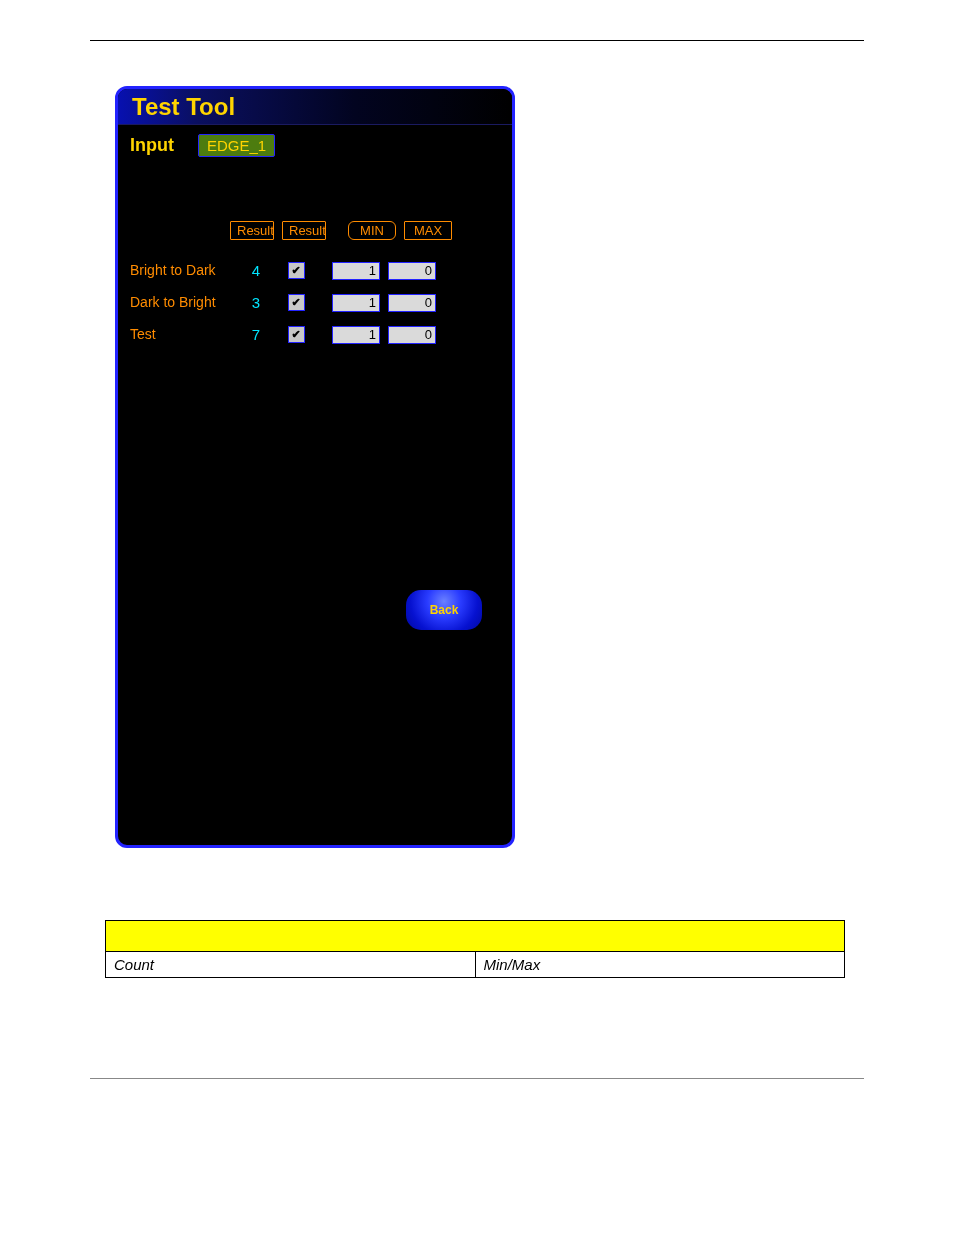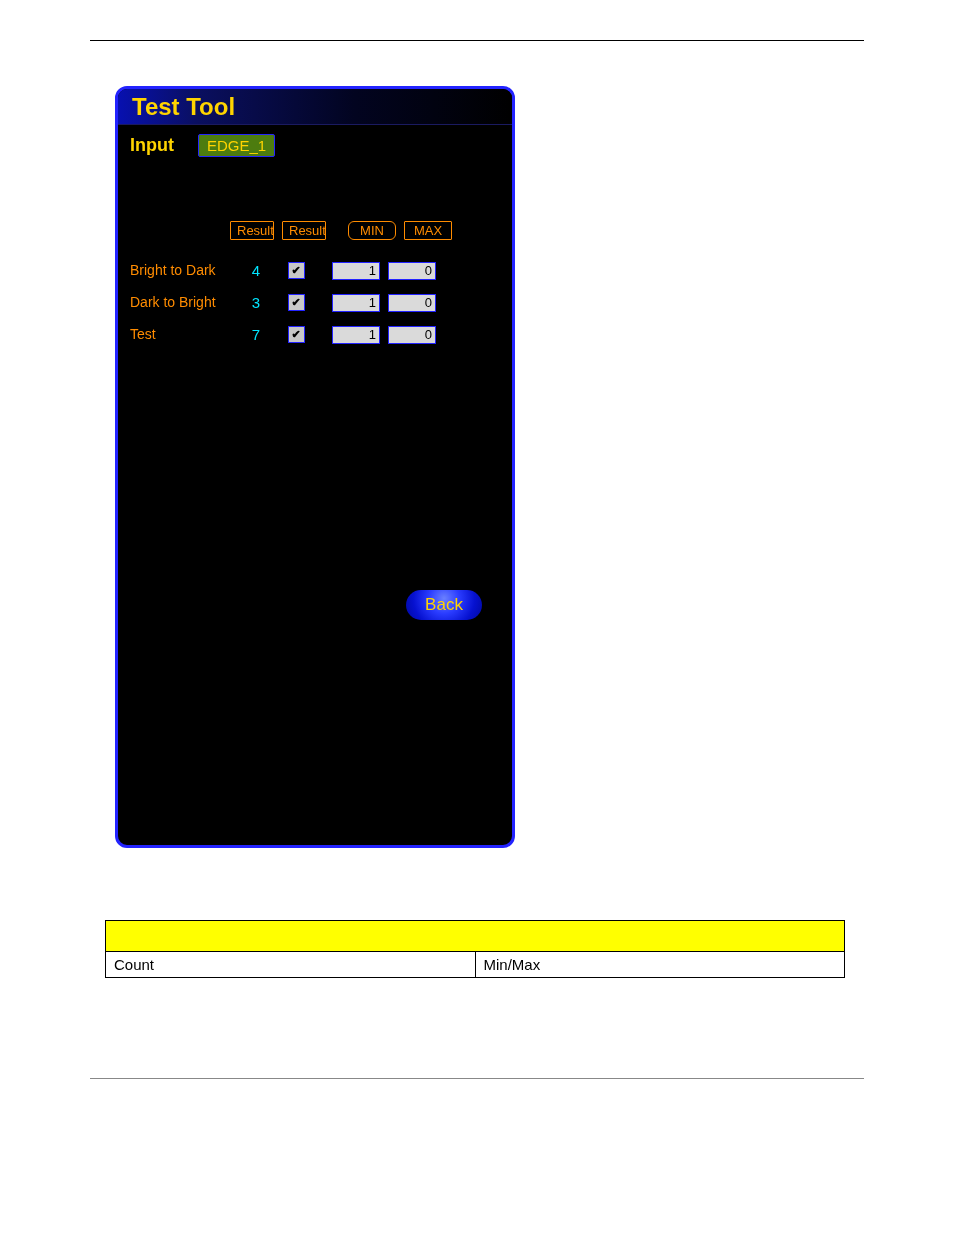--- a/index.html
+++ b/index.html
@@ -133,40 +133,41 @@
     padding-right: 3px;
     box-sizing: border-box;
     margin-right: 8px;
     line-height: 16px;
   }
   .back-btn {
     position: absolute;
     right: 30px;
     top: 425px;
     width: 76px;
-    height: 30px;
+    height: 40px;
     border: none;
     border-radius: 15px;
     background: radial-gradient(circle at 50% 28%, #6a80ff 0%, #2a3cff 35%, #0611d0 70%, #0008a0 100%);
     color: #ffd400;
-    font-weight: normal;
-    font-size: 17px;
+    font-weight: bold;
+    font-size: 12px;
     cursor: pointer;
   }
   .note-table {
     margin: 72px 0 0 105px;
     width: 740px;
     border-collapse: collapse;
   }
   .note-table td, .note-table th {
     border: 1px solid #000;
     font-size: 15px;
     padding: 4px 8px;
     text-align: left;
     font-weight: normal;
+    font-style: italic;
   }
   .note-head {
     background: #ffff00;
     height: 22px;
   }
   .bottom-rule {
     border: none;
     border-top: 1px solid #888;
     margin: 100px 90px 0 90px;
   }

